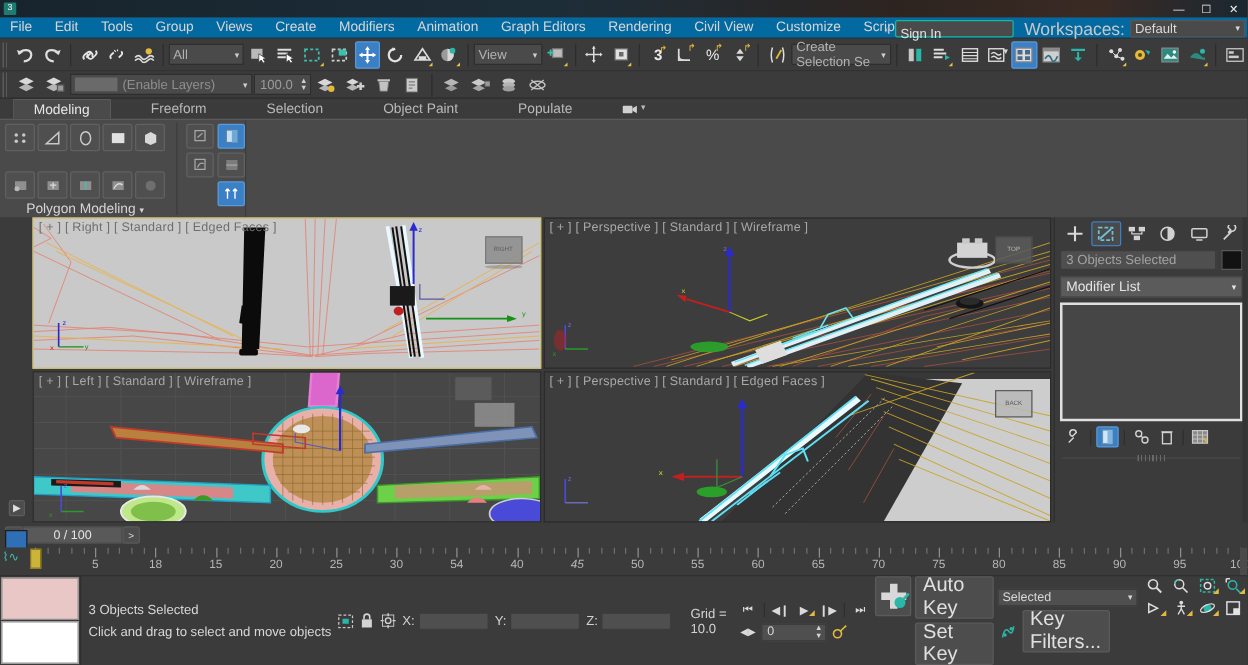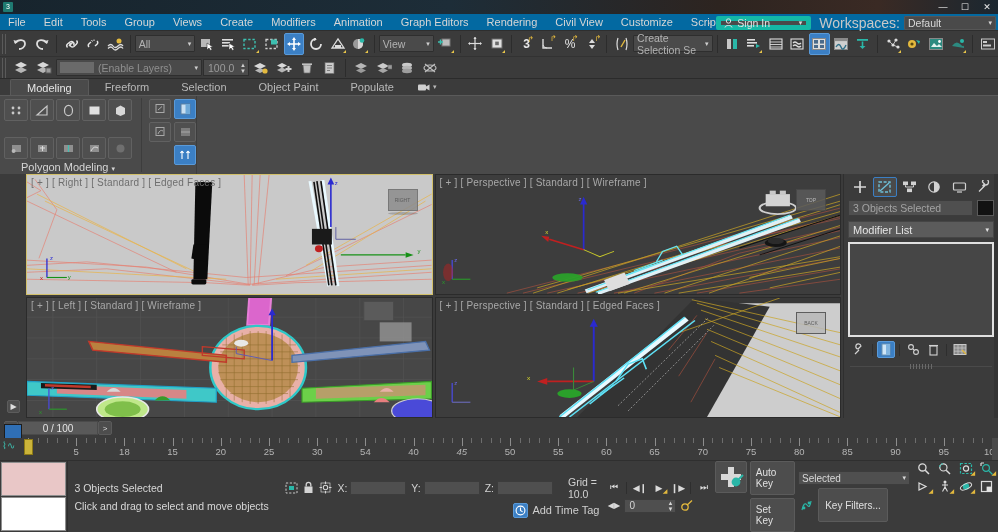--- a/index.html
+++ b/index.html
@@ -32,22 +32,22 @@
   
   .menubar {
     height:17px; background:#0369a1; display:flex; align-items:center;
     border-bottom:1px solid #2e2e2e; flex:0 0 17px; position:relative;
   }
   .menu-item { padding:0 9px; font-size:11px; color:#d6d6d6; line-height:17px; height:17px; white-space:nowrap; }
   .menu-item:first-child{ padding-left:8px; }
   .menu-right { position:absolute; right:2px; top:0; height:17px; display:flex; align-items:center; }
   .chev { font-size:9px; color:#b9b9b9; margin:0 4px; }
   .signin {
-    display:flex;align-items:center;gap:4px;background:#4a4a4a;border:5px solid #14b8a6;
-    height:14px;padding:0 4px 0 3px;border-radius:2px;min-width:95px;
+    display:flex;gap:4px;background:#4a4a4a;border:1px solid #14b8a6;
+    height:14px;padding:0 4px 0 3px;border-radius:2px;min-width:95px;flex-direction:column;
   }
   .signin .pi { font-size:9px; }
   .signin .lab { font-size:10.5px;color:#e0e0e0; }
   .signin .dd { margin-left:auto;font-size:7px;color:#d8d8d8; }
   .ws-lab { font-size:14px;color:#c8c8c8; margin:0 4px 0 8px; }
   .ws-box {
     background:#4a4a4a;border:1px solid #565656;height:14px;width:92px;
     display:flex;align-items:center;padding:0 3px;font-size:10.5px;color:#d8d8d8;border-radius:1px;
   }
   .ws-box .dd{ margin-left:auto;font-size:7px; }
@@ -75,21 +75,21 @@
   .spin {
     height:17px;background:#4b4b4b;border:1px solid #2e2e2e;display:flex;align-items:center;
     padding:0 2px 0 4px;font-size:10.5px;color:#9b9b9b;width:46px;
   }
   .spin .ar{ margin-left:auto;font-size:6px;line-height:6px;color:#cfcfcf; }
   .corner { position:absolute; right:1px; bottom:1px; width:0;height:0;
     border-left:3px solid transparent;border-bottom:3px solid #e8c54a; }
 
   
   .ribbon { background:#3b3b3b; flex:0 0 82px; display:flex; flex-direction:column; }
-  .ribbon-tabs { height:16px; display:flex; align-items:flex-start; padding-left:10px; gap:0; position:relative; }
+  .ribbon-tabs { height:16px; display:flex; align-items:flex-start; padding-left:10px; gap:16px; position:relative; }
   .rtab { font-size:11px;color:#b9b9b9;padding:0 16px;line-height:16px;height:16px; }
   .rtab.active { background:#4a4a4a;color:#e6e6e6;border:1px solid #5a5a5a;border-bottom:none;border-radius:2px 2px 0 0; }
   .ribbon-body { flex:1; background:#4a4a4a; border-top:1px solid #5a5a5a; display:flex; position:relative; }
   .rpanel { display:flex; flex-direction:column; padding:3px 0 0 0; position:relative; }
   .rrow { display:flex; gap:2px; padding:0 4px; }
   .rbtn { width:24px;height:22px;background:#555;border:1px solid #616161;border-radius:2px;
           display:flex;align-items:center;justify-content:center;color:#c9c9c9;font-size:11px; }
   .rbtn.small{ width:22px;height:20px; }
   .rbtn.on { background:#3b7fc4;border-color:#5a9ad8; }
   .rbtn.dim { color:#8d8d8d; background:#4f4f4f; }
@@ -155,21 +155,21 @@
   .anim-ctl { display:flex; flex-direction:column; justify-content:center; gap:3px; padding-left:6px; }
   .anim-row{ display:flex; align-items:center; gap:2px; }
   .abtn{ width:17px;height:15px;display:flex;align-items:center;justify-content:center;color:#dadada;font-size:9px;position:relative; }
   .vsep{ width:1px;height:12px;background:#2e2e2e;margin:0 2px; }
   .frame-field{ width:52px;height:14px;background:#4f4f4f;border:1px solid #3c3c3c;color:#d6d6d6;font-size:10px;
       display:flex;align-items:center;padding-left:4px; }
   .frame-field .ar{ margin-left:auto;font-size:6px;padding-right:2px;line-height:6px; }
   .keybig{ width:36px;height:32px;background:#4d4d4d;border:1px solid #5b5b5b;border-radius:2px;
       display:flex;align-items:center;justify-content:center;color:#e2e2e2;font-size:20px;margin:0 3px; }
   .keycol{ display:flex;flex-direction:column;gap:3px;justify-content:center; }
-  .keybtn{ height:14px;background:#4d4d4d;border:1px solid #5b5b5b;border-radius:2px;color:#e0e0e0;font-size:10px;
+  .keybtn{ height:14px;background:#4d4d4d;border:1px solid #5b5b5b;border-radius:2px;color:#e0e0e0;font-size:16px;
       display:flex;align-items:center;justify-content:center;padding:16px 5px; }
   .sel-combo{ width:112px;height:14px;background:#4f4f4f;border:1px solid #3c3c3c;color:#d8d8d8;font-size:10px;
       display:flex;align-items:center;padding:0 3px; }
   .sel-combo .dd{ margin-left:auto;font-size:7px; }
   .navcube{ display:flex;flex-direction:column;gap:3px;padding-left:4px;padding-right:2px; }
   .navrow{ display:flex;gap:2px; }
   .nbtn{ width:19px;height:15px;display:flex;align-items:center;justify-content:center;color:#dcdcdc;font-size:11px;position:relative; }
   
   .cp { width:155px; background:#3b3b3b; display:flex; flex-direction:column; border-left:1px solid #2f2f2f;}
   .cp-tabs { height:24px; display:flex; align-items:center; gap:1px; padding:2px 2px 0 4px; }
@@ -1261,31 +1261,20 @@
         <div class="cfield-wrap">
           <span class="cfield-lab">Y:</span>
           <div class="cfield"></div>
         </div>
         <div class="cfield-wrap">
           <span class="cfield-lab">Z:</span>
           <div class="cfield"></div>
         </div>
         <span class="gridlab">Grid = 10.0</span>
       </div>
-      <div class="coords-row" style="justify-content:flex-end">
-        <div class="addtime">
-          <div class="ic">
-            <svg width="11" height="11" viewBox="0 0 11 11">
-                <circle cx="5.5" cy="5.5" r="4.4" fill="none" stroke="#fff" stroke-width="1.1"></circle>
-                <path d="M5.5 2.6 V5.5 L7.6 6.9" stroke="#fff" stroke-width="1.1" fill="none"></path>
-              </svg>
-          </div>
-          <span>Add Time Tag</span>
-        </div>
-      </div>
     </div>
 
     <div class="anim-ctl">
       <div class="anim-row">
         <div class="abtn">⏮</div>
         <div class="vsep"></div>
         <div class="abtn">◀❙</div>
         <div class="abtn">
           <span>▶</span>
           <span style="position:absolute;right:0;bottom:1px;color:#e3b93e;font-size:6px">◢</span>

